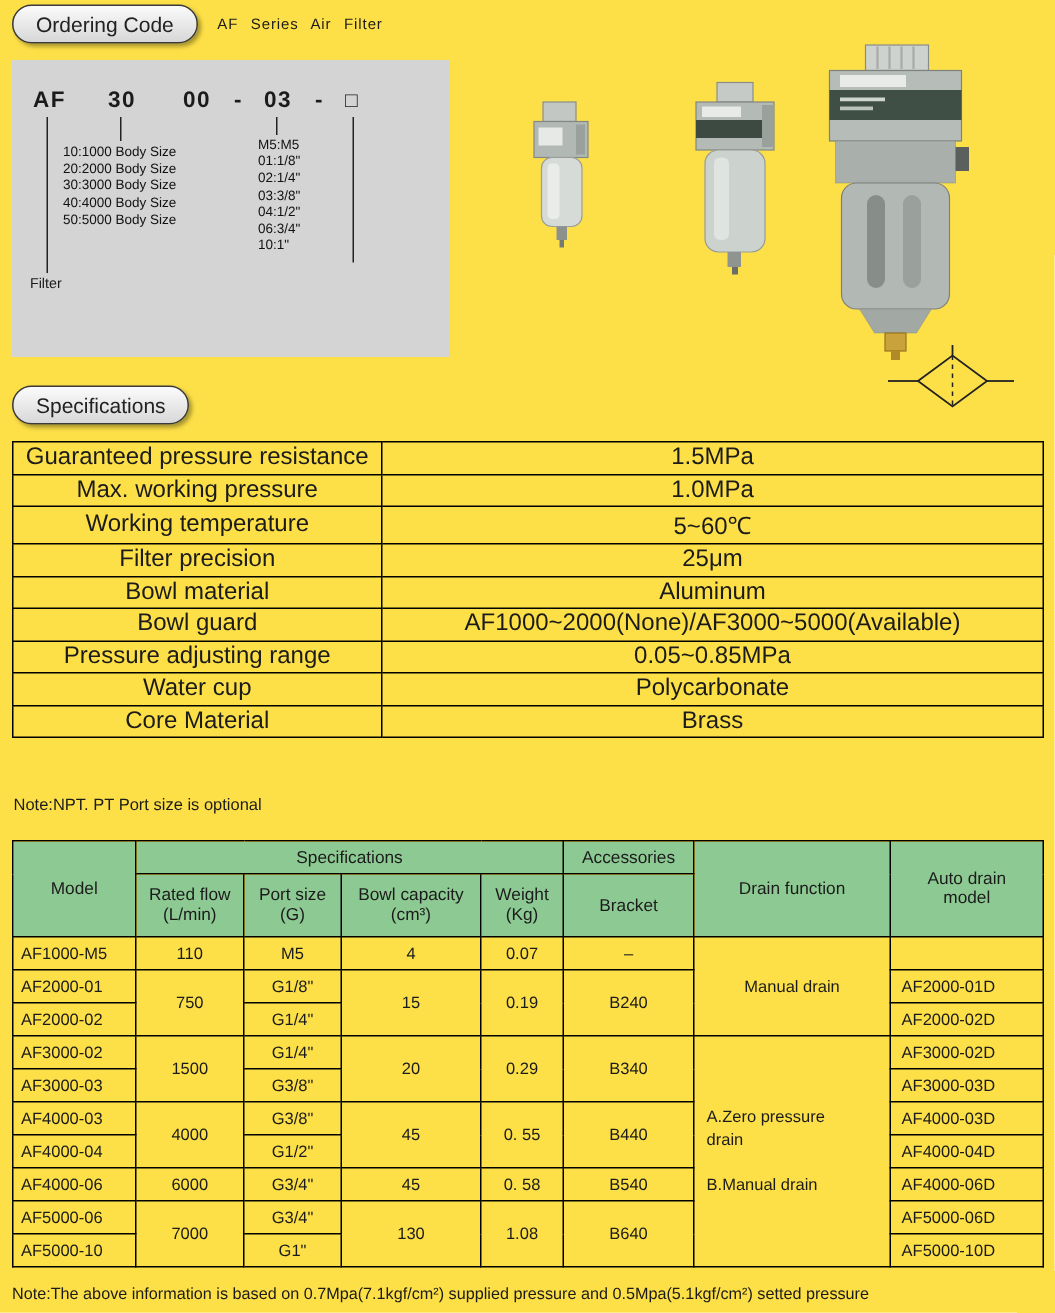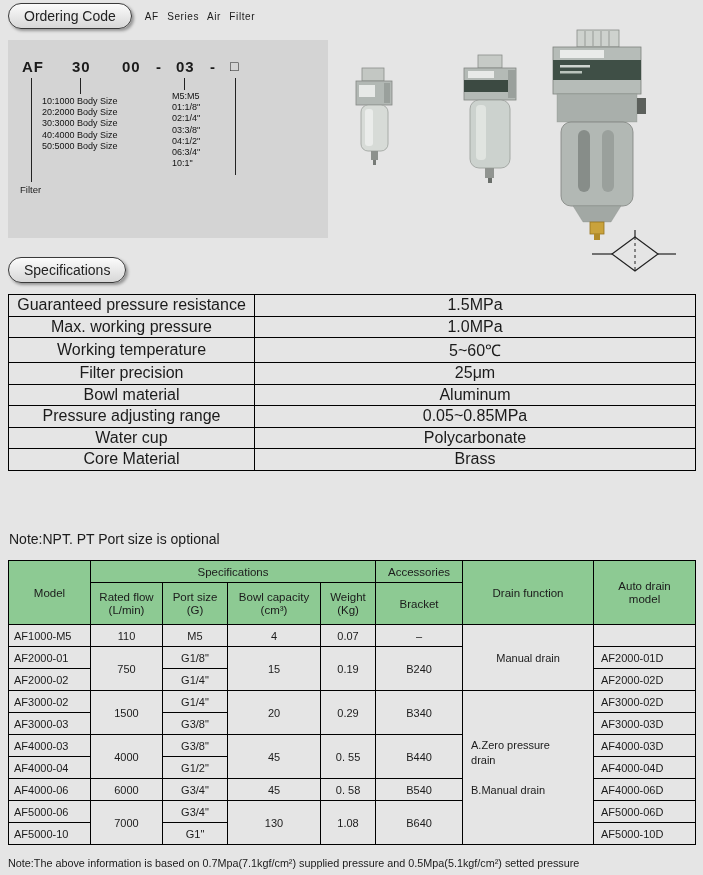--- a/index.html
+++ b/index.html
@@ -4,41 +4,41 @@
 <style>
   * { box-sizing: border-box; margin: 0; padding: 0; }
   html, body { background: #ffffff; }
   body {
     width: 703px; height: 875px;
     font-family: "Liberation Sans", sans-serif;
     color: #1b1b1b;
     position: relative;
     overflow: hidden;
   }
-  .page { position: relative; width: 703px; height: 875px; background: #e5e5e5; }
+  .page { position: relative; width: 703px; height: 875px; background: #fde047; }
 
   
   .header-row { position: absolute; left: 8px; top: 3px; display: flex; align-items: center; gap: 13px; }
   .pill {
     display: inline-block;
     border: 1px solid #3a3a3a;
     border-radius: 14px;
     background: linear-gradient(180deg, #fbfbfb, #d7d7d7);
     box-shadow: 2px 2px 3px rgba(0,0,0,0.35);
     padding: 4px 15px;
     font-size: 14px;
     color: #222;
     white-space: nowrap;
   }
   .doc-title { font-size: 10px; word-spacing: 5px; letter-spacing: 0.6px; }
 
   
   .ordering-box {
     position: absolute; left: 8px; top: 40px;
-    width: 320px; height: 198px;
+    width: 292px; height: 198px;
     background: #d4d4d4;
   }
   .code-part { position: absolute; top: 18px; font-size: 15px; font-weight: bold; letter-spacing: 1px; }
   .cp-af { left: 14px; }
   .cp-30 { left: 64px; }
   .cp-00 { left: 114px; }
   .cp-d1 { left: 148px; }
   .cp-03 { left: 168px; }
   .cp-d2 { left: 202px; }
   .cp-sq { left: 222px; font-size: 14px; }
@@ -62,21 +62,21 @@
   .spec-pill { position: absolute; left: 8px; top: 257px; }
   table { border-collapse: collapse; }
   .spec-table { position: absolute; left: 8px; top: 294px; width: 687px; table-layout: fixed; }
   .spec-table td {
     border: 1px solid #000;
     height: 21.5px;
     font-size: 16px;
     text-align: center;
     padding: 1px 4px;
   }
-  .spec-note { position: absolute; left: 9px; top: 531px; font-size: 14px; }
+  .spec-note { position: absolute; left: 9px; top: 531px; font-size: 11px; }
 
   
   .model-table { position: absolute; left: 8px; top: 560px; width: 687px; table-layout: fixed; }
   .model-table td {
     border: 1px solid #000;
     height: 22px;
     font-size: 11px;
     text-align: center;
     padding: 1px 2px;
     overflow: hidden;
@@ -212,20 +212,24 @@
       </tr>
       <tr>
         <td>Filter precision</td>
         <td>25μm</td>
       </tr>
       <tr>
         <td>Bowl material</td>
         <td>Aluminum</td>
       </tr>
       <tr>
+        <td>Bowl guard</td>
+        <td>AF1000~2000(None)/AF3000~5000(Available)</td>
+      </tr>
+      <tr>
         <td>Pressure adjusting range</td>
         <td>0.05~0.85MPa</td>
       </tr>
       <tr>
         <td>Water cup</td>
         <td>Polycarbonate</td>
       </tr>
       <tr>
         <td>Core Material</td>
         <td>Brass</td>

